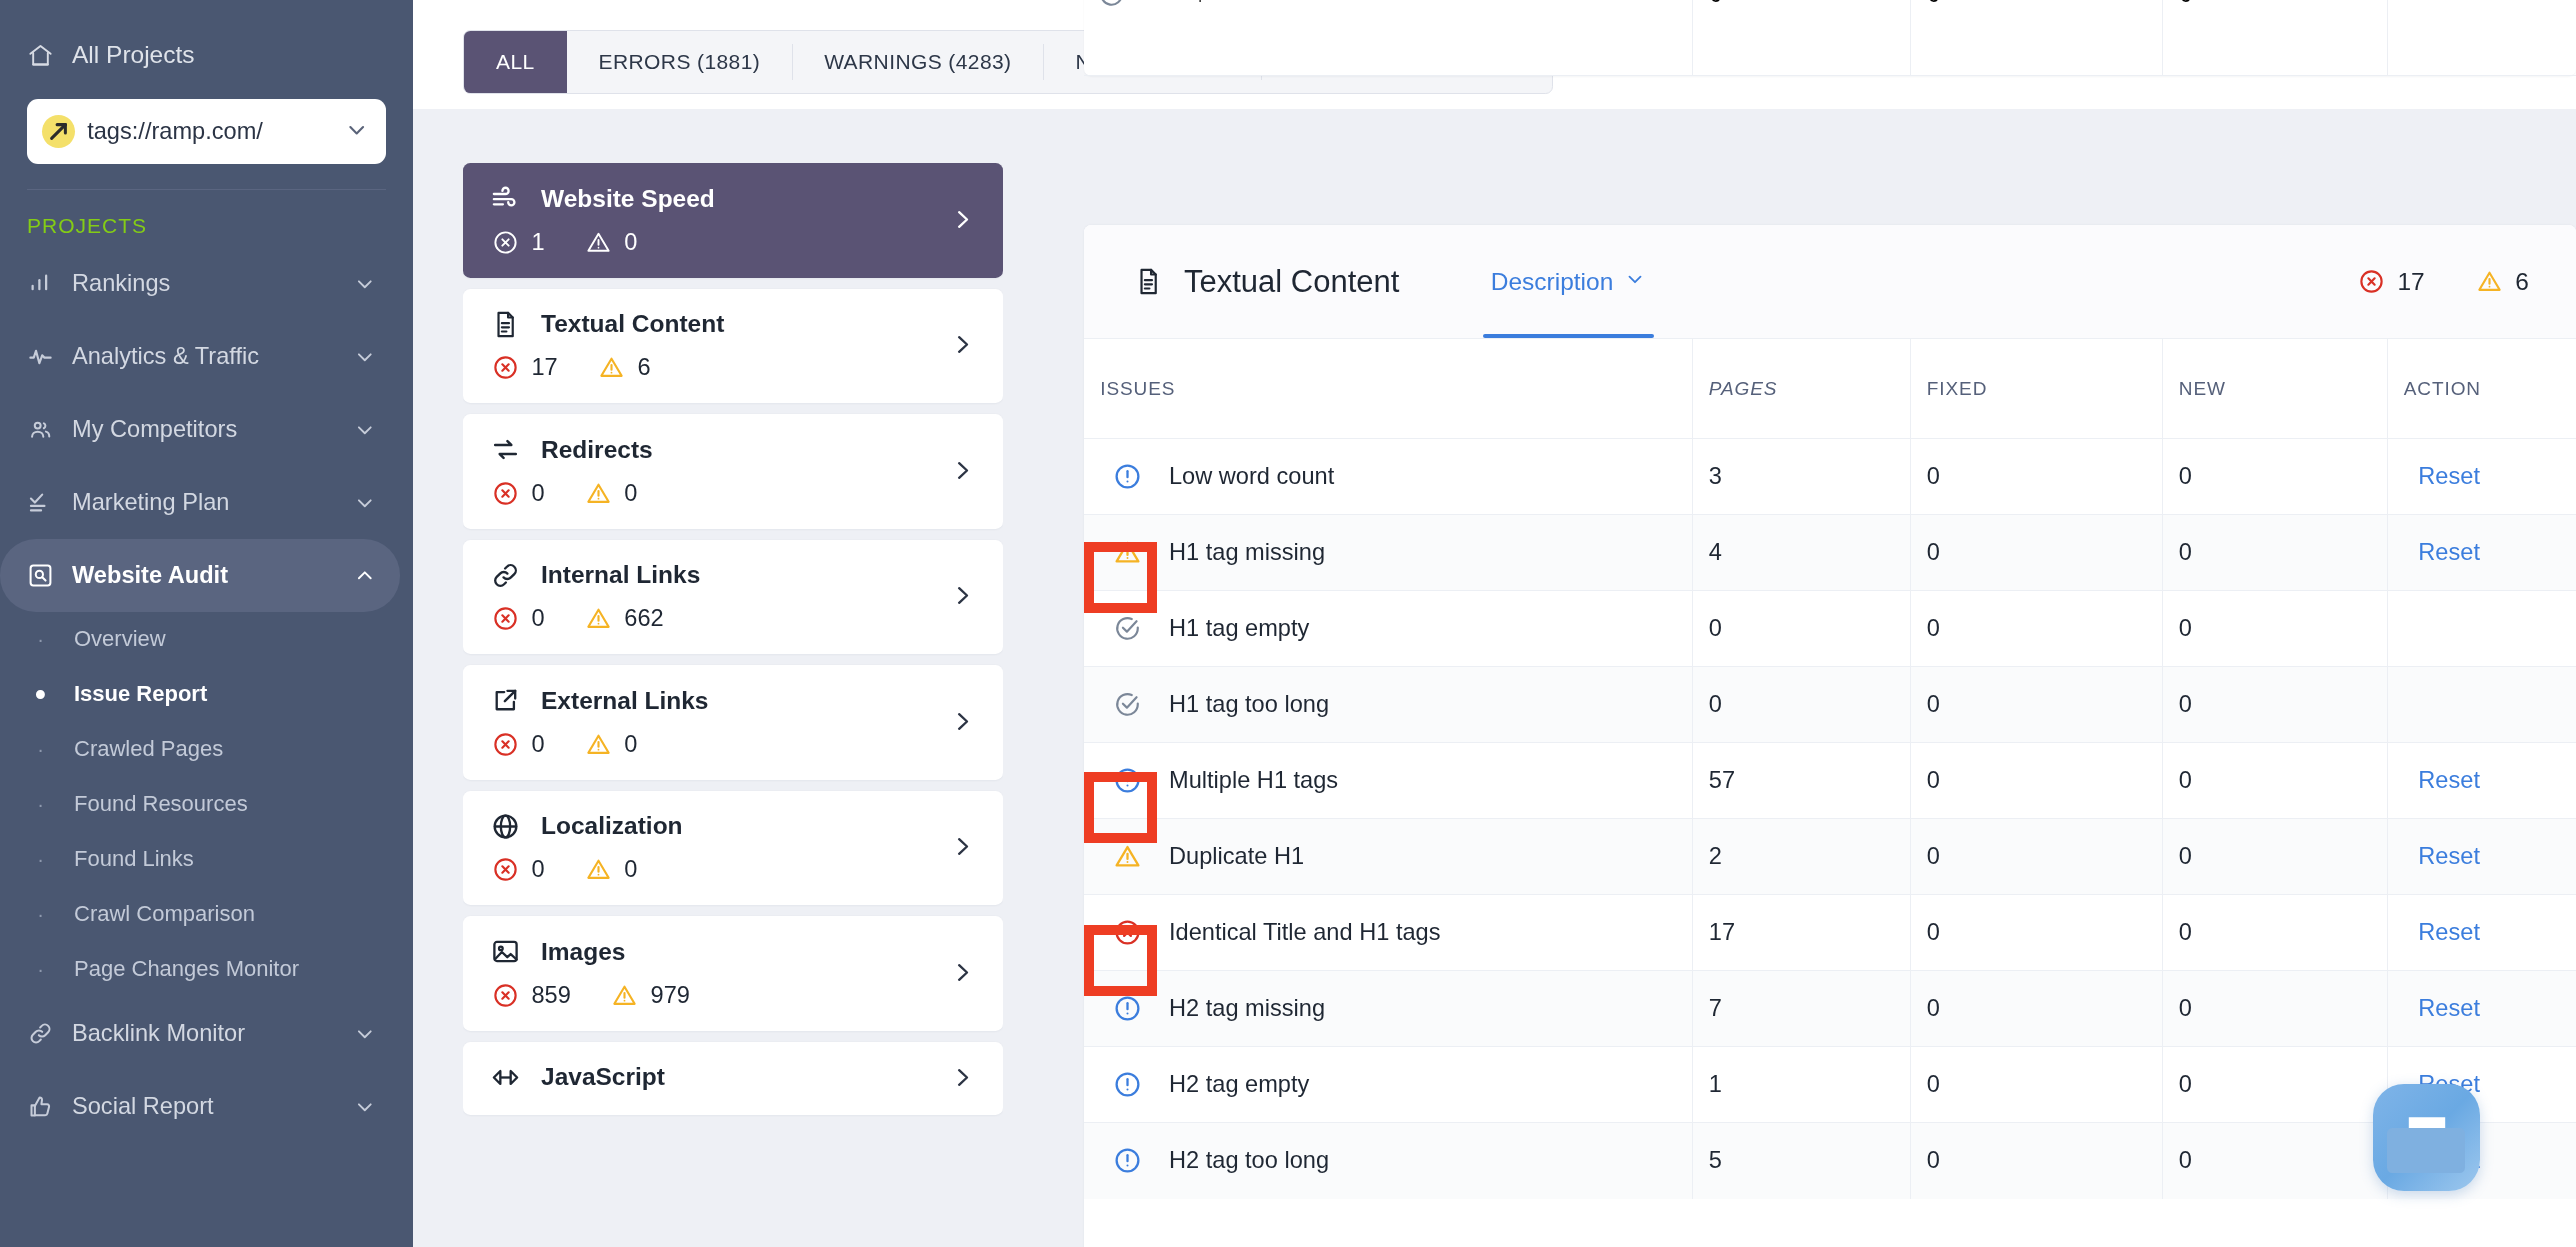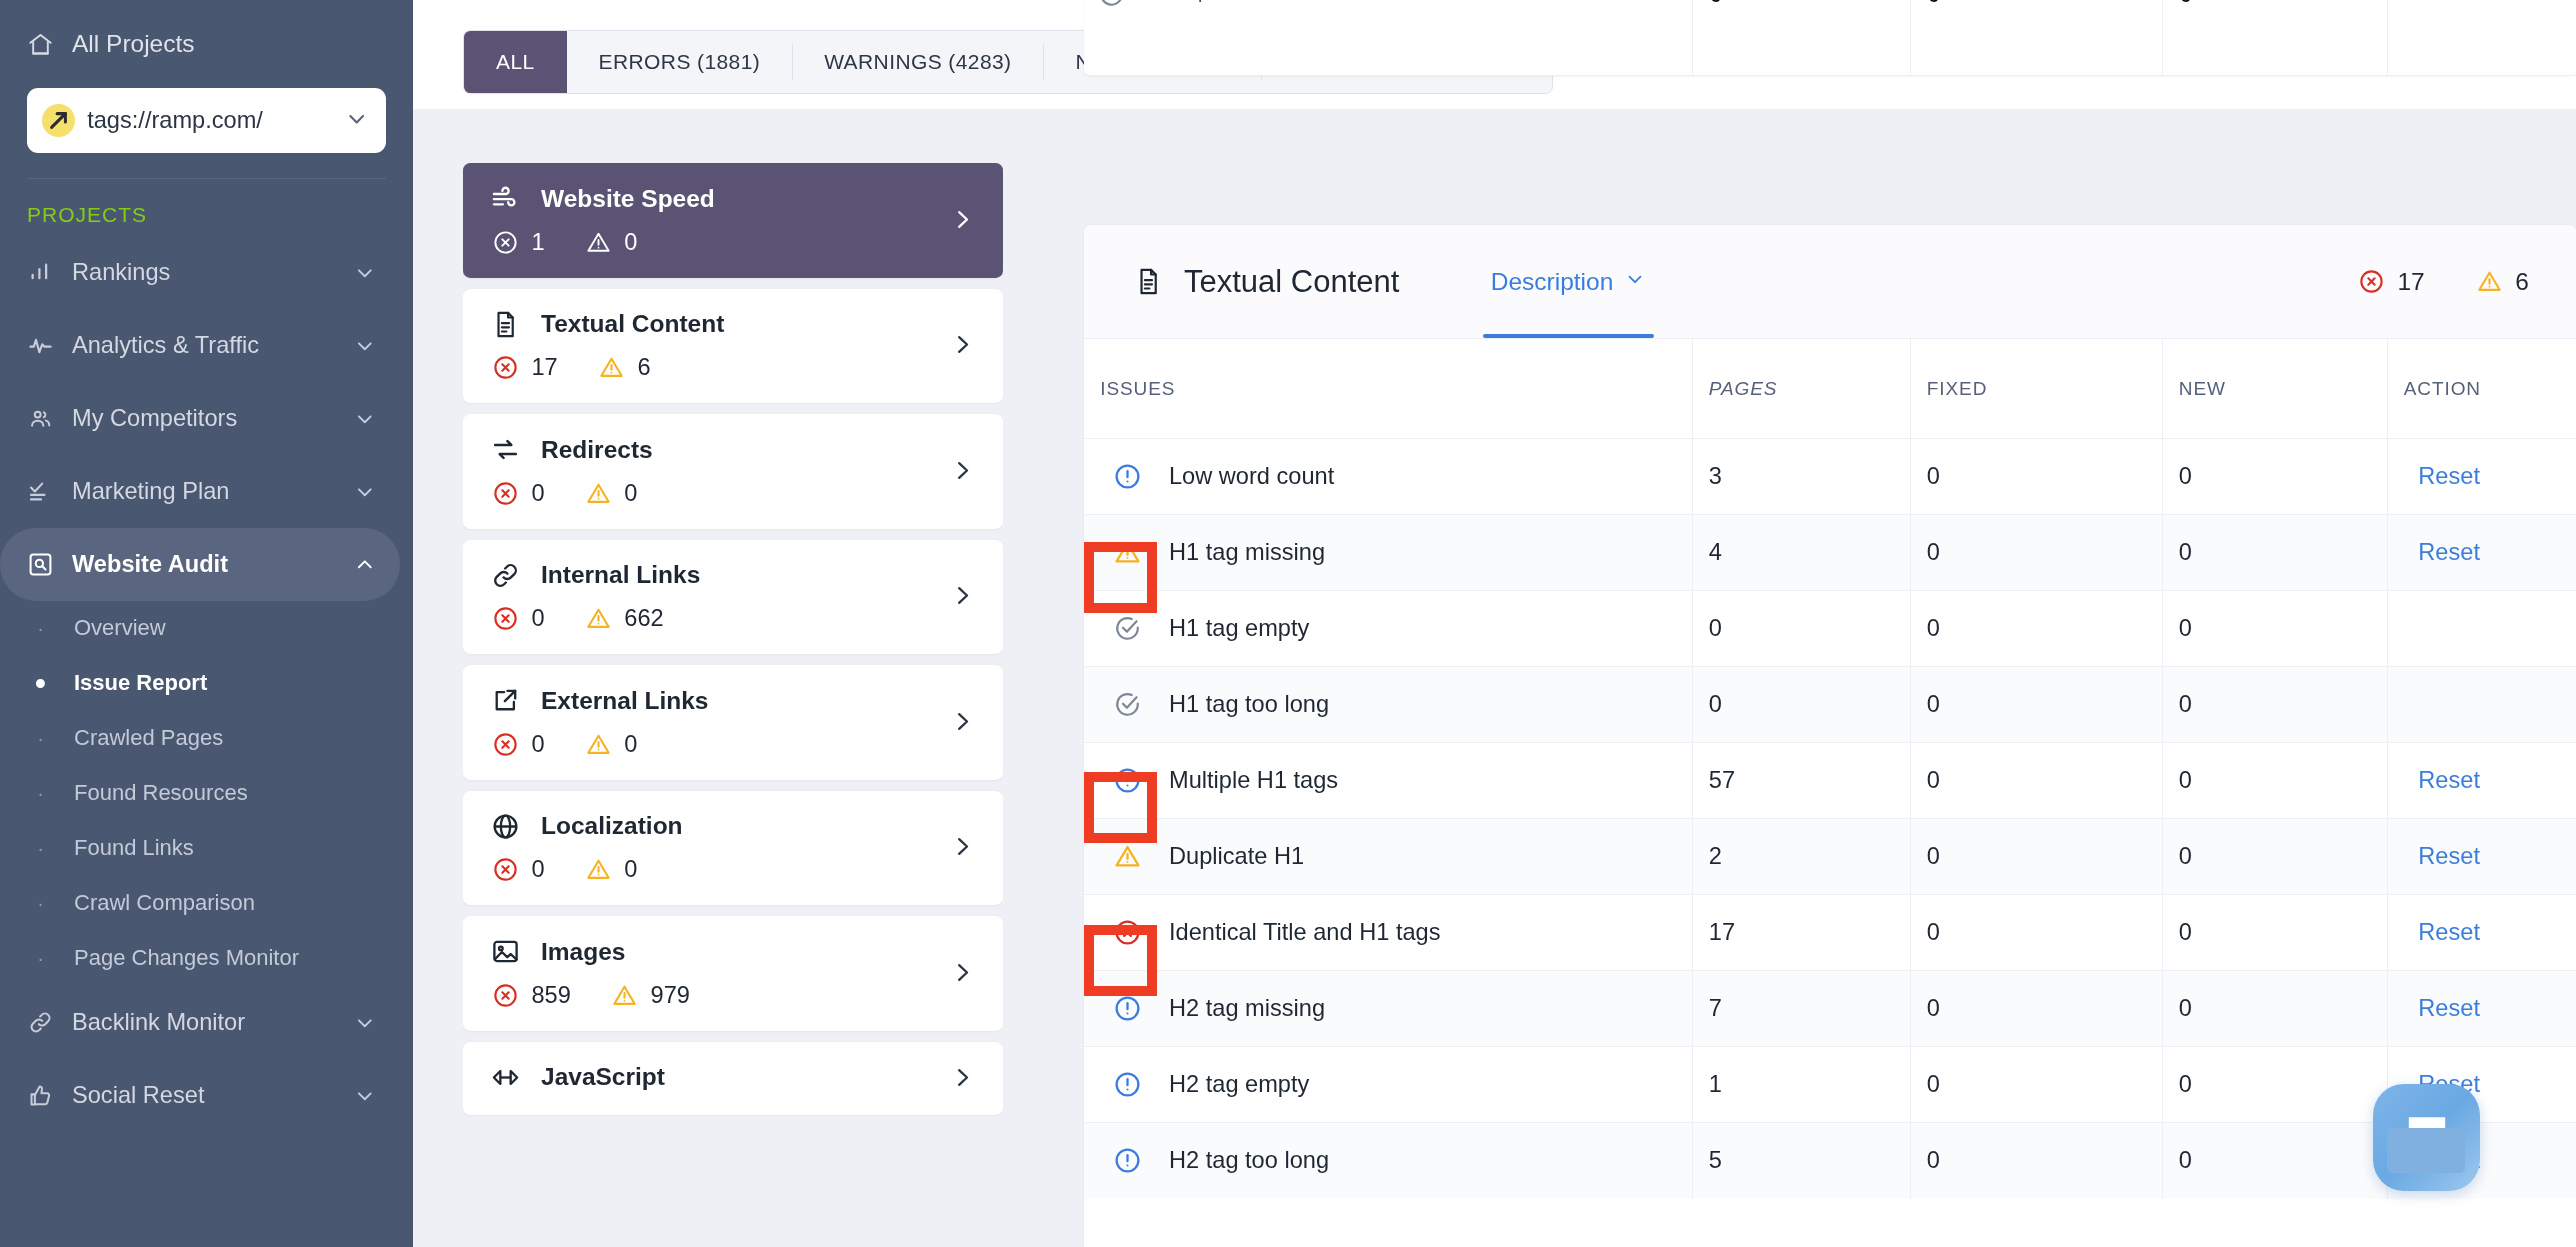--- a/index.html
+++ b/index.html
@@ -12,21 +12,21 @@
   .app { display: flex; width: 2576px; height: 1247px; }
 
   
   .sidebar {
     width: 413px; min-width: 413px; height: 1247px;
     background: #4a5771;
     color: #d7dbe4;
     position: relative;
     overflow: hidden;
   }
-  .sb-top { padding: 22px 27px 0 27px; }
+  .sb-top { padding: 22px 27px 0 27px; margin-top: 11px; }
   .sb-allprojects {
     display: flex; align-items: center; gap: 18px;
     height: 44px;
     font-size: 24.5px; color: #dfe3ea; font-weight: 400;
     cursor: pointer;
   }
   .sb-icon { width: 27px; height: 27px; display: inline-flex; align-items: center; justify-content: center; flex: 0 0 27px; }
   .sb-icon svg { width: 27px; height: 27px; display: block; }
 
   .project-select {
@@ -428,21 +428,21 @@
       </span>
     </div>
 
     <div class="nav-item">
       <span class="sb-icon">
         <svg viewBox="0 0 24 24" fill="none" stroke="#c6ccd9" stroke-width="1.8" stroke-linecap="round" stroke-linejoin="round">
           <path d="M4 11h3v9H4z"></path>
             <path d="M7 11.5 11.2 4c1.5 0 2.3 1 2.1 2.3L12.8 10h5.1c1.2 0 2 1.1 1.7 2.2l-1.5 6c-.2.9-1 1.5-1.9 1.5H7"></path>
         </svg>
       </span>
-      <span class="nav-label">Social Reset</span>
+      <span class="nav-label">Social Report</span>
       <span class="nav-caret">
         <svg viewBox="0 0 24 24" fill="none" stroke="#c6ccd9" stroke-width="1.9" stroke-linecap="round" stroke-linejoin="round">
             <path d="M6 9.5 12 15.5 18 9.5"></path>
           </svg>
       </span>
     </div>
 
   </aside>
 
   <section class="main">

